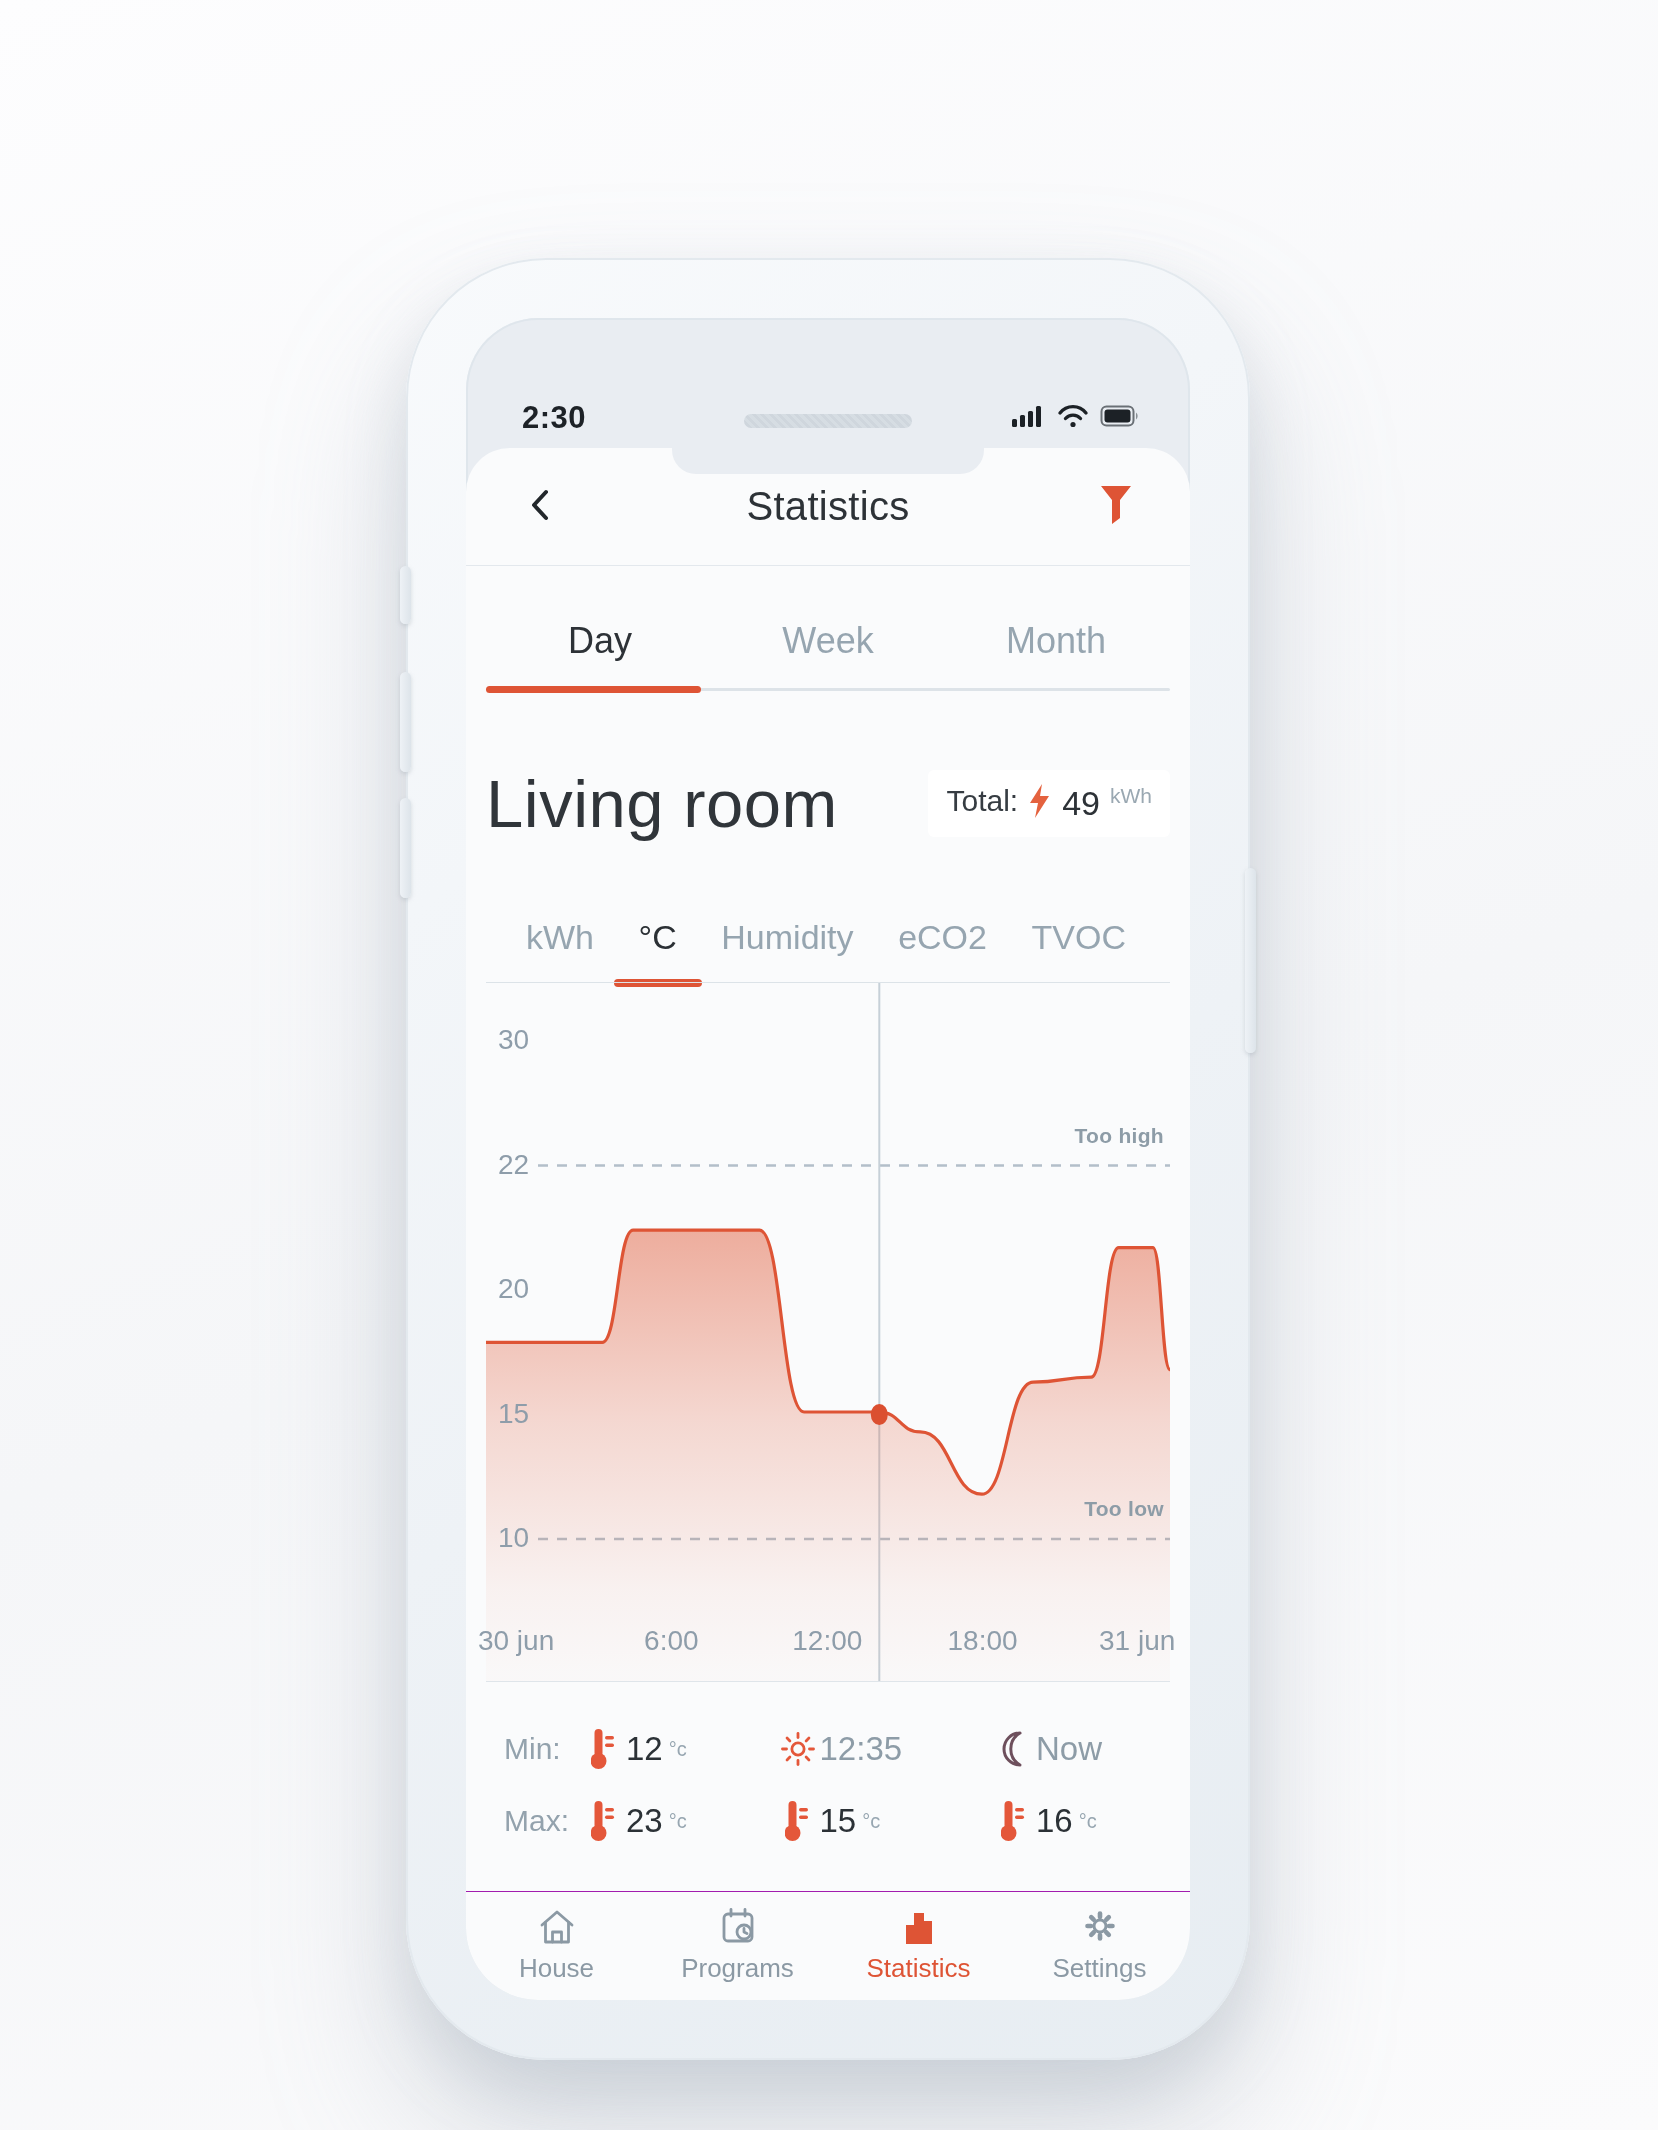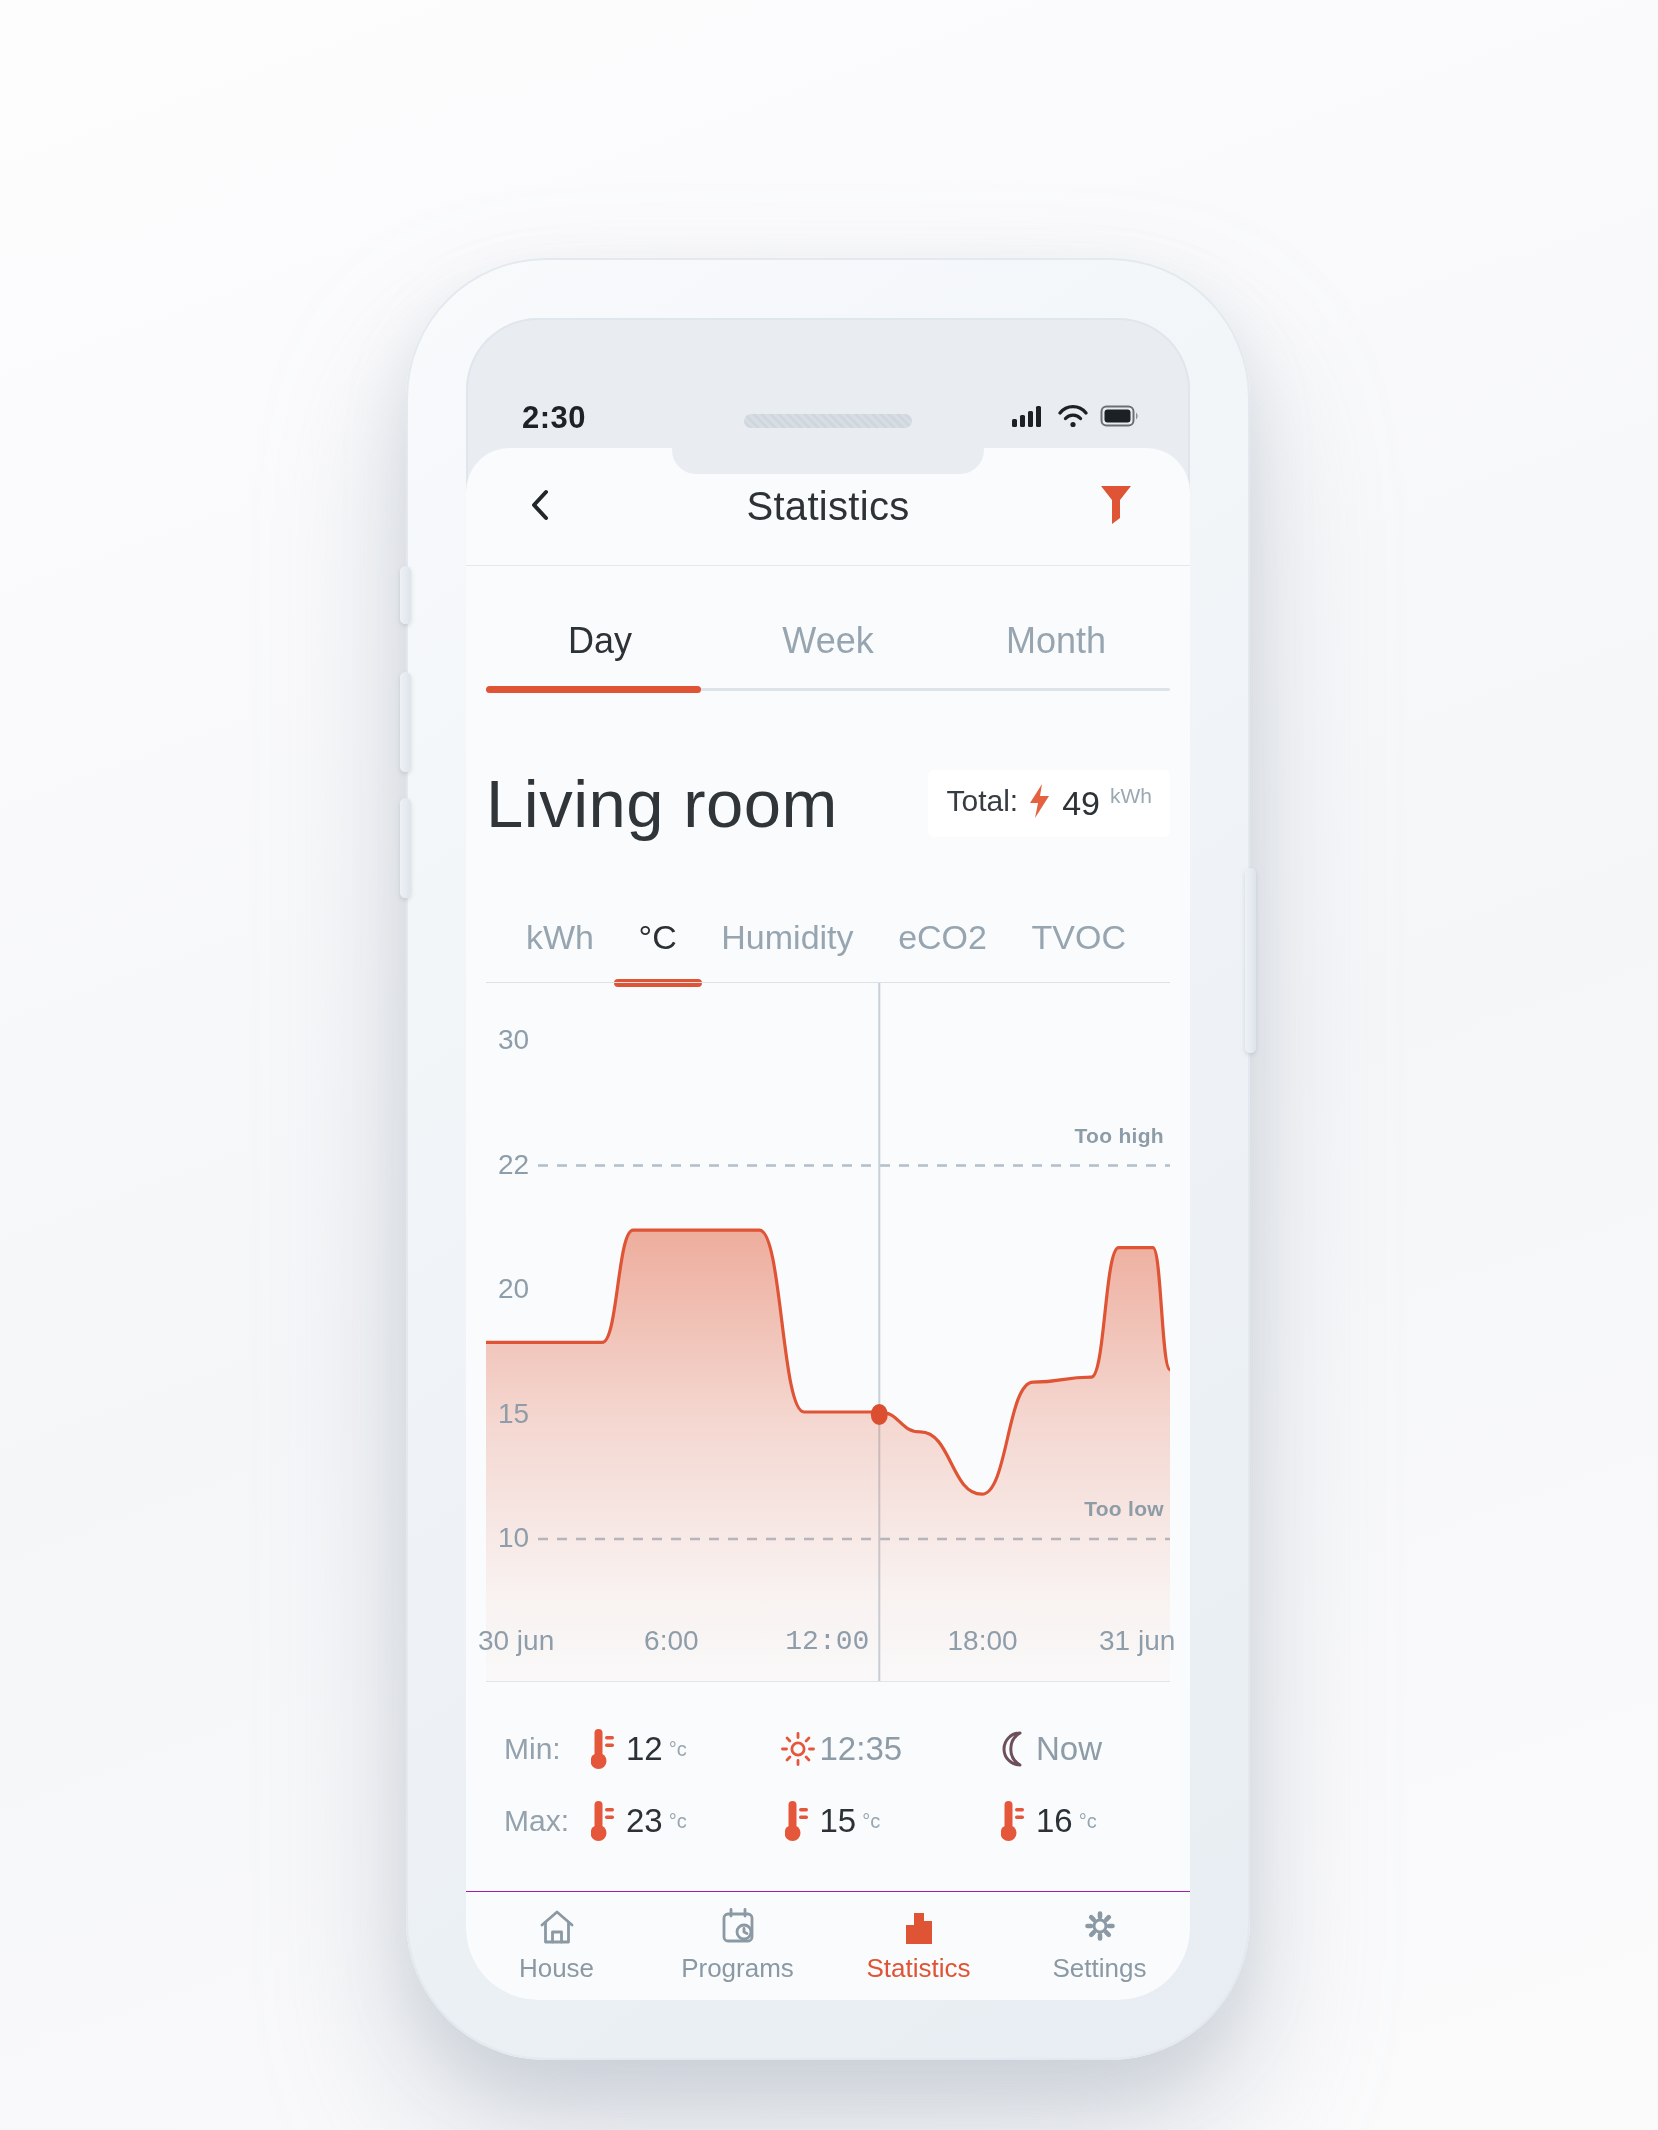--- a/index.html
+++ b/index.html
@@ -197,21 +197,21 @@
           </svg>
           <span class="ytick" style="top: 41px;">30</span>
           <span class="ytick" style="top: 165.5px;">22</span>
           <span class="ytick" style="top: 290px;">20</span>
           <span class="ytick" style="top: 414.5px;">15</span>
           <span class="ytick" style="top: 539px;">10</span>
           <span id="lbl-high" class="thresh-label" style="top: 140.5px;">Too high</span>
           <span id="lbl-low" class="thresh-label" style="top: 514px;">Too low</span>
           <span class="xtick" style="left:4.4%;">30 jun</span>
           <span class="xtick" style="left:27.1%;">6:00</span>
-          <span class="xtick" style="left:49.9%;font-family:Liberation Mono, monospace;">12:00</span>
+          <span class="xtick" style="left:49.9%;">12:00</span>
           <span class="xtick" style="left:72.6%;">18:00</span>
           <span class="xtick" style="left:95.2%;">31 jun</span>
         </div>
 
         <div class="stats">
           <div class="stat-cell">
             <span class="stat-label">Min:</span>
             <span class="stat-icon">
               <svg width="26" height="44" viewBox="0 0 26 44">
                   <g fill="#e4573a">

